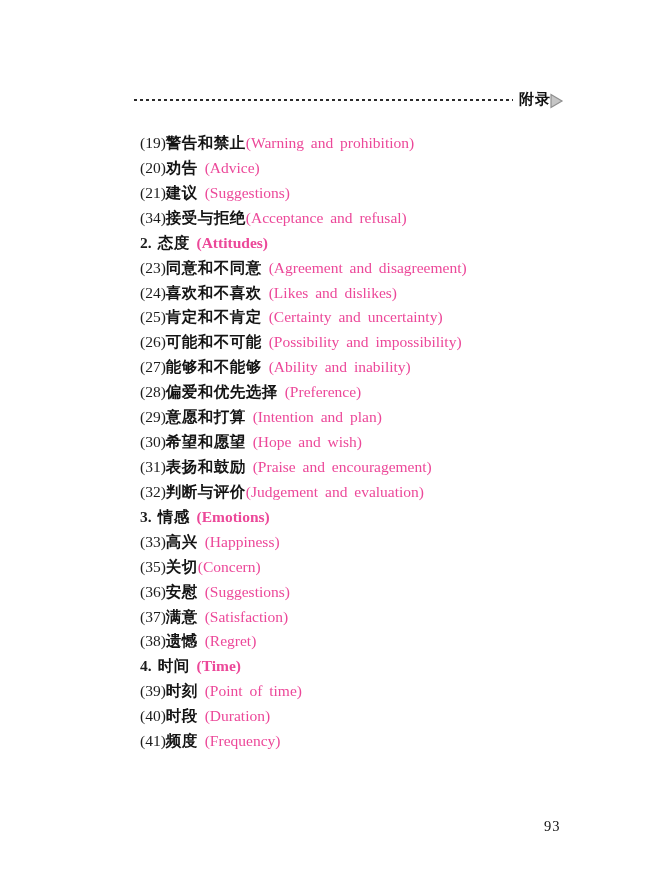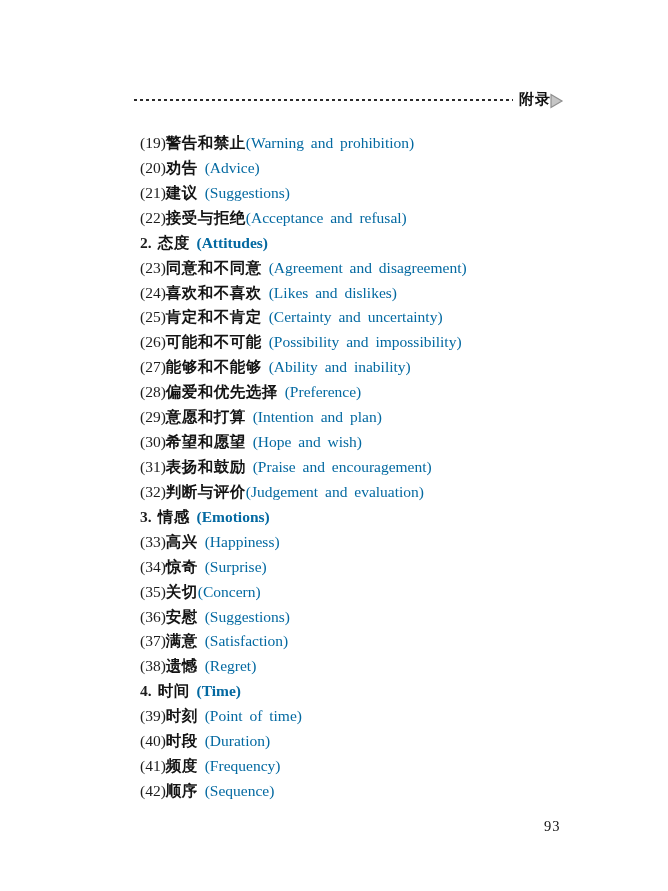--- a/index.html
+++ b/index.html
@@ -56,21 +56,21 @@
   }
   .line .num {
     color: #1c1c1c;
   }
   .line .cn {
     font-weight: 700;
     color: #141414;
     letter-spacing: 0.5px;
   }
   .line .en {
-    color: #0369a1;
+    color: #ec4899;
     word-spacing: 3px;
   }
   .line.section .num,
   .line.section .en {
     font-weight: 700;
   }
   .line.section .num { margin-right: 6px; }
   
   .folio {
     position: absolute;
@@ -89,39 +89,37 @@
   <div class="head-label">附录</div>
   <svg class="head-arrow" viewBox="0 0 15 16">
     <polygon points="2,1.5 13,8 2,14.5" fill="#c6c6c6" stroke="#8f8f8f" stroke-width="1.2"></polygon>
   </svg>
 </div>
 
 <div class="toc">
   <div class="line entry"><span class="num">(19)</span><span class="cn">警告和禁止</span><span class="en">(Warning and prohibition)</span></div>
   <div class="line entry"><span class="num">(20)</span><span class="cn">劝告</span><span class="en"> (Advice)</span></div>
   <div class="line entry"><span class="num">(21)</span><span class="cn">建议</span><span class="en"> (Suggestions)</span></div>
-  <div class="line entry"><span class="num">(22)</span><span class="cn">接受与拒绝</span><span class="en">(Acceptance and refusal)</span></div>
+  <div class="line entry"><span class="num">(34)</span><span class="cn">接受与拒绝</span><span class="en">(Acceptance and refusal)</span></div>
   <div class="line section"><span class="num">2.</span><span class="cn">态度</span><span class="en"> (Attitudes)</span></div>
   <div class="line entry"><span class="num">(23)</span><span class="cn">同意和不同意</span><span class="en"> (Agreement and disagreement)</span></div>
   <div class="line entry"><span class="num">(24)</span><span class="cn">喜欢和不喜欢</span><span class="en"> (Likes and dislikes)</span></div>
   <div class="line entry"><span class="num">(25)</span><span class="cn">肯定和不肯定</span><span class="en"> (Certainty and uncertainty)</span></div>
   <div class="line entry"><span class="num">(26)</span><span class="cn">可能和不可能</span><span class="en"> (Possibility and impossibility)</span></div>
   <div class="line entry"><span class="num">(27)</span><span class="cn">能够和不能够</span><span class="en"> (Ability and inability)</span></div>
   <div class="line entry"><span class="num">(28)</span><span class="cn">偏爱和优先选择</span><span class="en"> (Preference)</span></div>
   <div class="line entry"><span class="num">(29)</span><span class="cn">意愿和打算</span><span class="en"> (Intention and plan)</span></div>
   <div class="line entry"><span class="num">(30)</span><span class="cn">希望和愿望</span><span class="en"> (Hope and wish)</span></div>
   <div class="line entry"><span class="num">(31)</span><span class="cn">表扬和鼓励</span><span class="en"> (Praise and encouragement)</span></div>
   <div class="line entry"><span class="num">(32)</span><span class="cn">判断与评价</span><span class="en">(Judgement and evaluation)</span></div>
   <div class="line section"><span class="num">3.</span><span class="cn">情感</span><span class="en"> (Emotions)</span></div>
   <div class="line entry"><span class="num">(33)</span><span class="cn">高兴</span><span class="en"> (Happiness)</span></div>
-  <div class="line entry"><span class="num">(34)</span><span class="cn">惊奇</span><span class="en"> (Surprise)</span></div>
   <div class="line entry"><span class="num">(35)</span><span class="cn">关切</span><span class="en">(Concern)</span></div>
   <div class="line entry"><span class="num">(36)</span><span class="cn">安慰</span><span class="en"> (Suggestions)</span></div>
   <div class="line entry"><span class="num">(37)</span><span class="cn">满意</span><span class="en"> (Satisfaction)</span></div>
   <div class="line entry"><span class="num">(38)</span><span class="cn">遗憾</span><span class="en"> (Regret)</span></div>
   <div class="line section"><span class="num">4.</span><span class="cn">时间</span><span class="en"> (Time)</span></div>
   <div class="line entry"><span class="num">(39)</span><span class="cn">时刻</span><span class="en"> (Point of time)</span></div>
   <div class="line entry"><span class="num">(40)</span><span class="cn">时段</span><span class="en"> (Duration)</span></div>
   <div class="line entry"><span class="num">(41)</span><span class="cn">频度</span><span class="en"> (Frequency)</span></div>
-  <div class="line entry"><span class="num">(42)</span><span class="cn">顺序</span><span class="en"> (Sequence)</span></div>
 </div>
 
 <div class="folio">93</div>
 
 </body></html>

